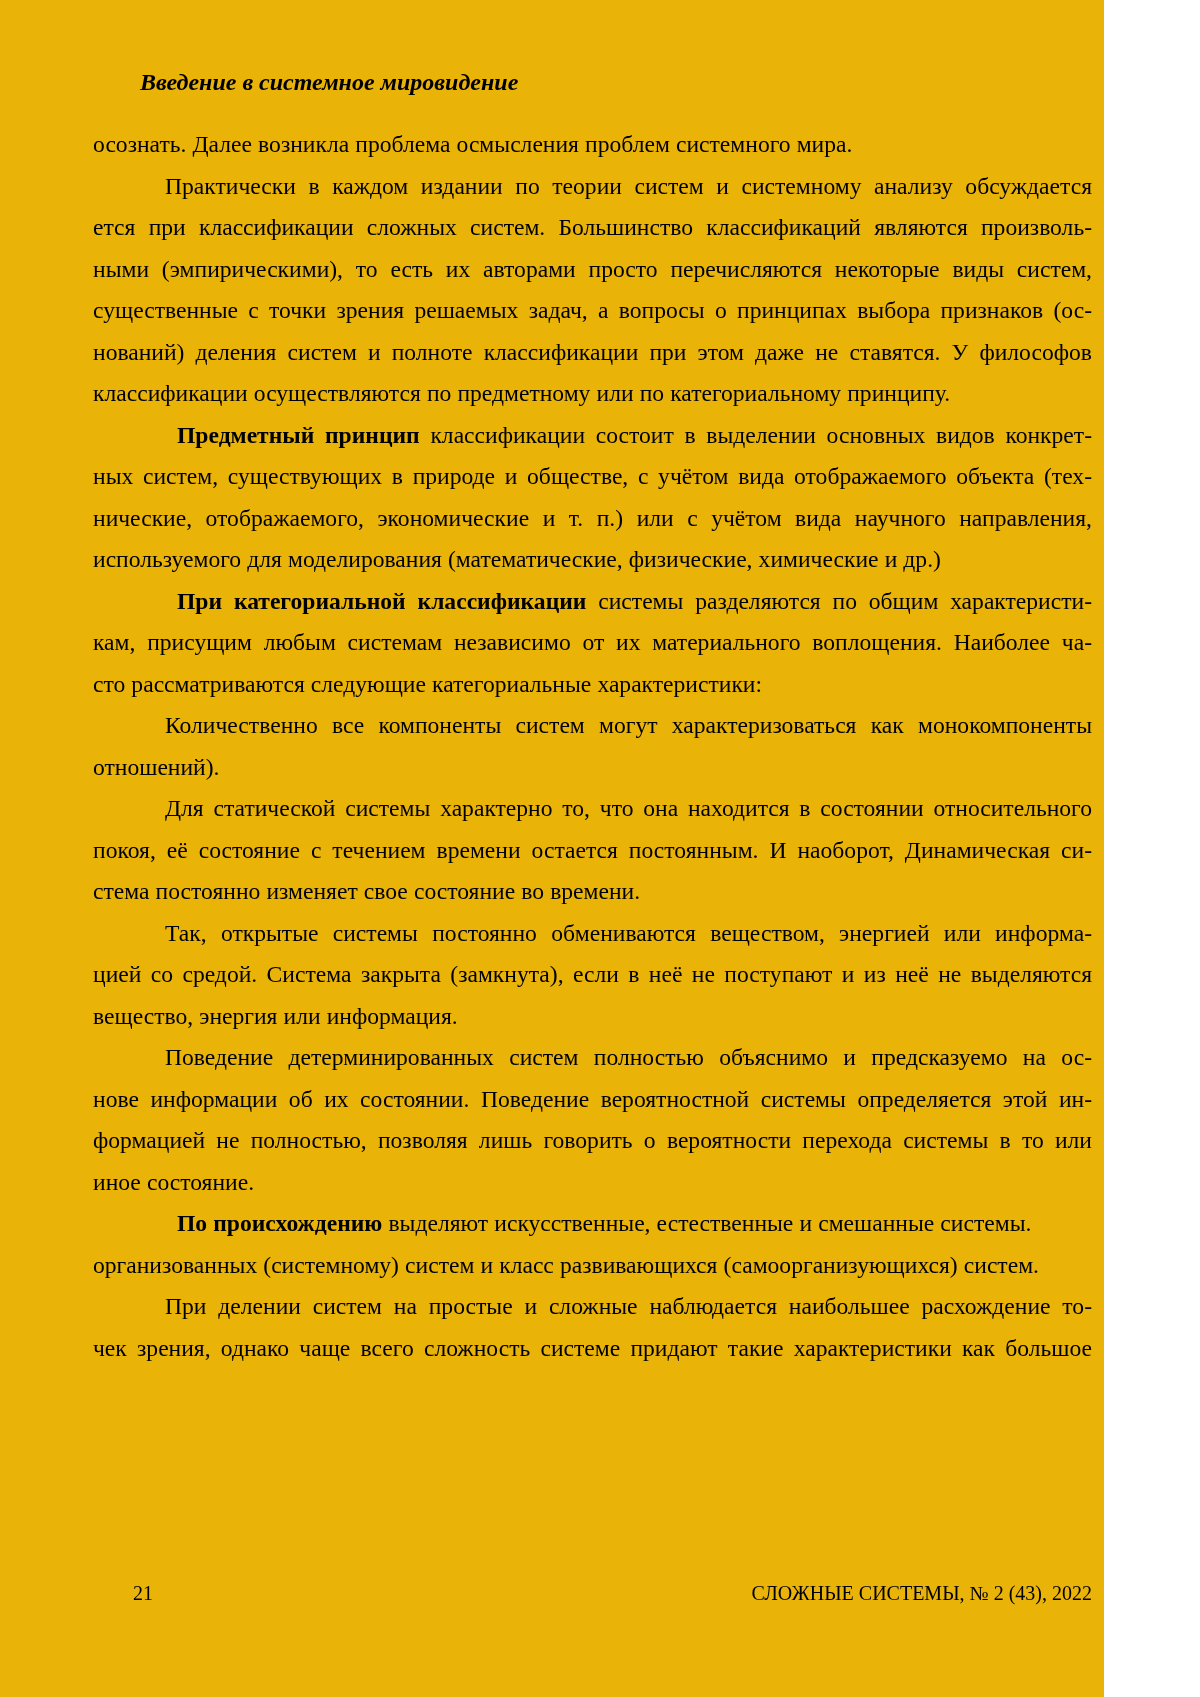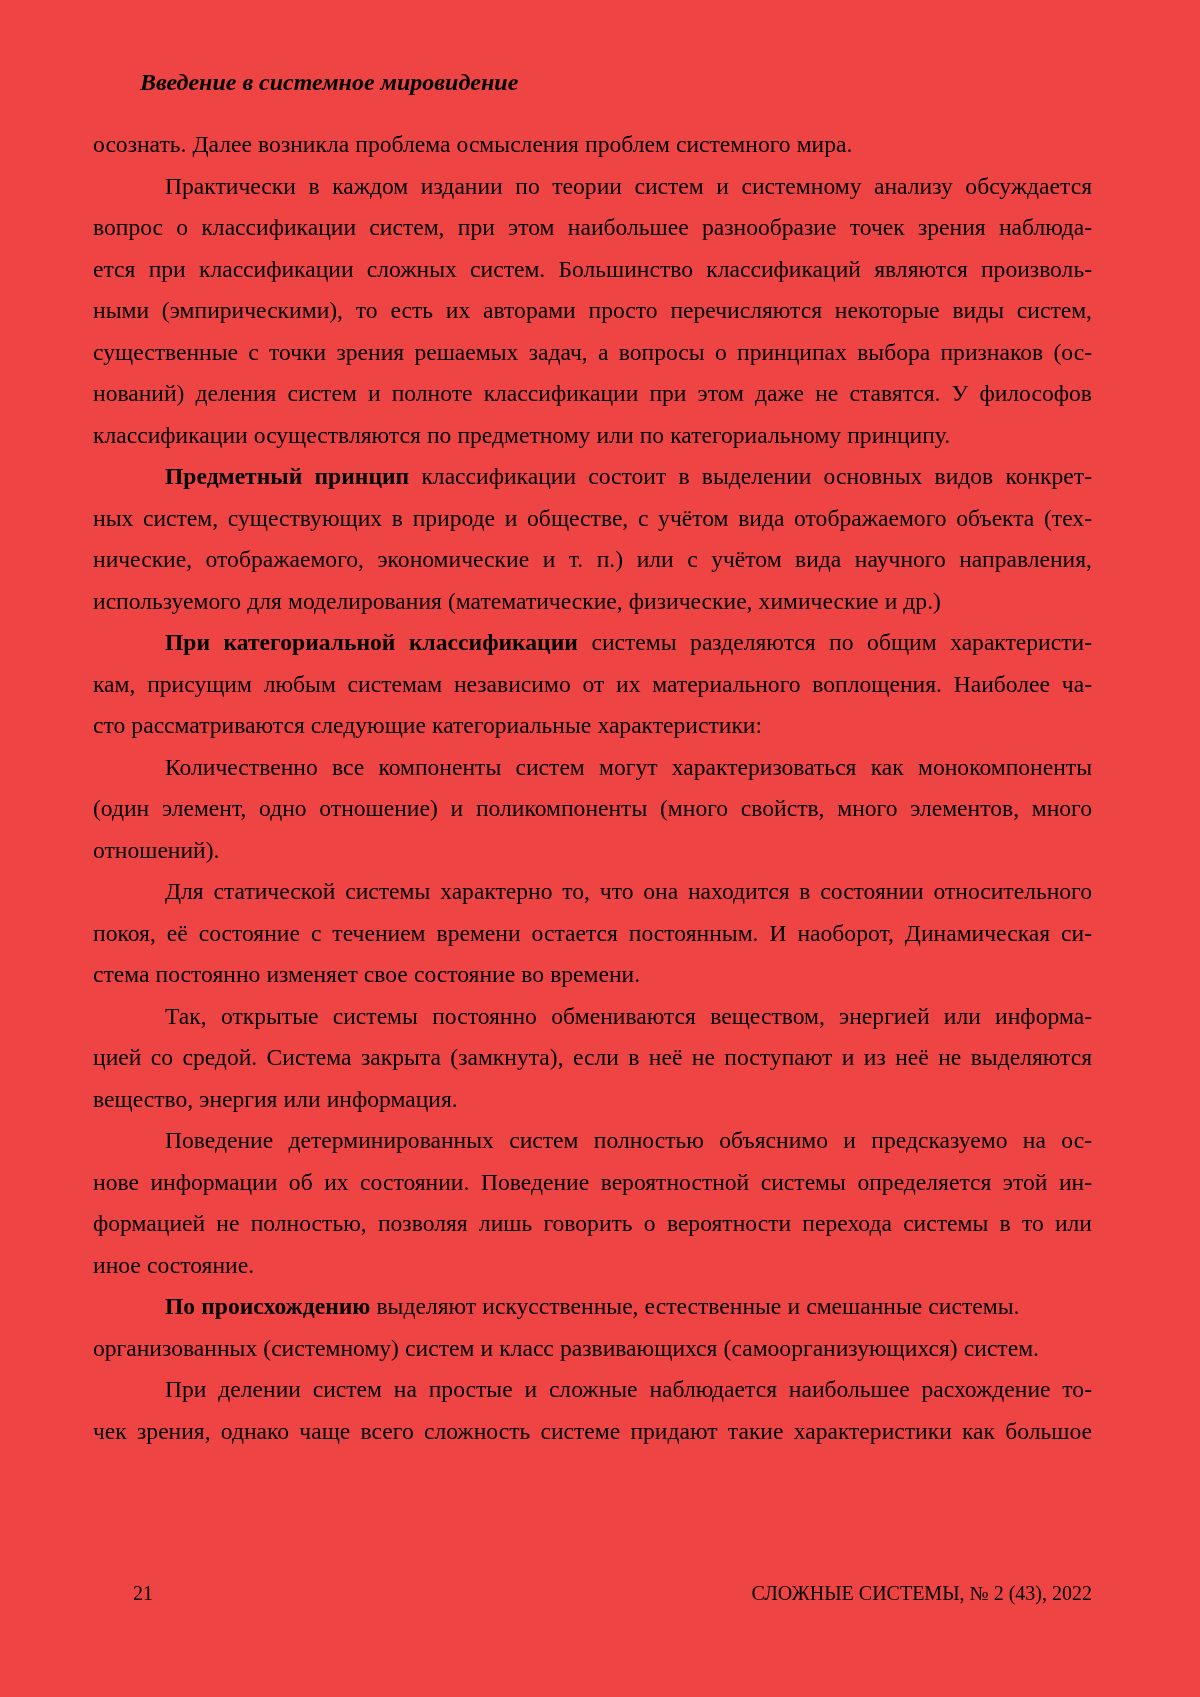--- a/index.html
+++ b/index.html
@@ -2,23 +2,23 @@
 <html lang="ru"><head>
 <meta charset="utf-8">
 <style>
   html, body {
     margin: 0;
     padding: 0;
     background: #ffffff;
   }
   .page {
     position: relative;
-    width: 1200px;
+    width: 1104px;
     height: 1697px;
-    background: #ef4444;
+    background: #eab308;
     color: #000000;
     font-family: "Liberation Serif", "DejaVu Serif", serif;
     overflow: hidden;
   }
   .running-header {
     position: absolute;
     left: 140px;
     top: 66px;
     font-size: 24px;
     font-weight: bold;
@@ -40,20 +40,21 @@
     word-spacing: 0.2px;
   }
   .line.fill {
     text-align-last: justify;
   }
   .line.indent {
     text-indent: 72px;
   }
   .lead {
     font-weight: bold;
+    margin-left: 12px;
   }
   .footer {
     position: absolute;
     left: 93px;
     top: 1578px;
     width: 999px;
     font-size: 20px;
     line-height: 30px;
     display: flex;
     justify-content: space-between;
@@ -72,41 +73,39 @@
 
 <div class="page">
   <div class="running-header">Введение в системное мировидение</div>
 
   <div class="text-block" id="text-block">
       <div>
         <div class="line">осознать. Далее возникла проблема осмысления проблем системного мира.</div>
       </div>
       <div>
         <div class="line fill indent">Практически в каждом издании по теории систем и системному анализу обсуждается</div>
-        <div class="line fill">вопрос о классификации систем, при этом наибольшее разнообразие точек зрения наблюда-</div>
         <div class="line fill">ется при классификации сложных систем. Большинство классификаций являются произволь-</div>
         <div class="line fill">ными (эмпирическими), то есть их авторами просто перечисляются некоторые виды систем,</div>
         <div class="line fill">существенные с точки зрения решаемых задач, а вопросы о принципах выбора признаков (ос-</div>
         <div class="line fill">нований) деления систем и полноте классификации при этом даже не ставятся. У философов</div>
         <div class="line">классификации осуществляются по предметному или по категориальному принципу.</div>
       </div>
       <div>
         <div class="line fill indent"><span class="lead">Предметный принцип</span> классификации состоит в выделении основных видов конкрет-</div>
         <div class="line fill">ных систем, существующих в природе и обществе, с учётом вида отображаемого объекта (тех-</div>
         <div class="line fill">нические, отображаемого, экономические и т. п.) или с учётом вида научного направления,</div>
         <div class="line">используемого для моделирования (математические, физические, химические и др.)</div>
       </div>
       <div>
         <div class="line fill indent"><span class="lead">При категориальной классификации</span> системы разделяются по общим характеристи-</div>
         <div class="line fill">кам, присущим любым системам независимо от их материального воплощения. Наиболее ча-</div>
         <div class="line">сто рассматриваются следующие категориальные характеристики:</div>
       </div>
       <div>
         <div class="line fill indent">Количественно все компоненты систем могут характеризоваться как монокомпоненты</div>
-        <div class="line fill">(один элемент, одно отношение) и поликомпоненты (много свойств, много элементов, много</div>
         <div class="line">отношений).</div>
       </div>
       <div>
         <div class="line fill indent">Для статической системы характерно то, что она находится в состоянии относительного</div>
         <div class="line fill">покоя, её состояние с течением времени остается постоянным. И наоборот, Динамическая си-</div>
         <div class="line">стема постоянно изменяет свое состояние во времени.</div>
       </div>
       <div>
         <div class="line fill indent">Так, открытые системы постоянно обмениваются веществом, энергией или информа-</div>
         <div class="line fill">цией со средой. Система закрыта (замкнута), если в неё не поступают и из неё не выделяются</div>

